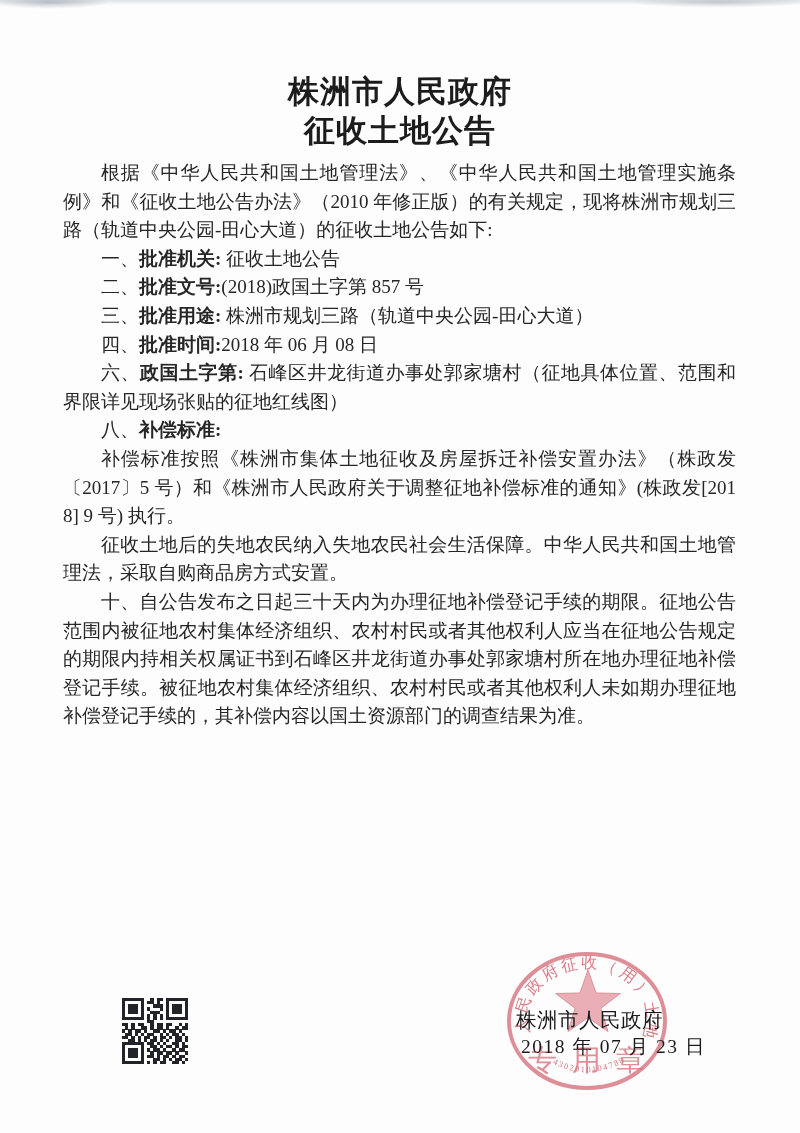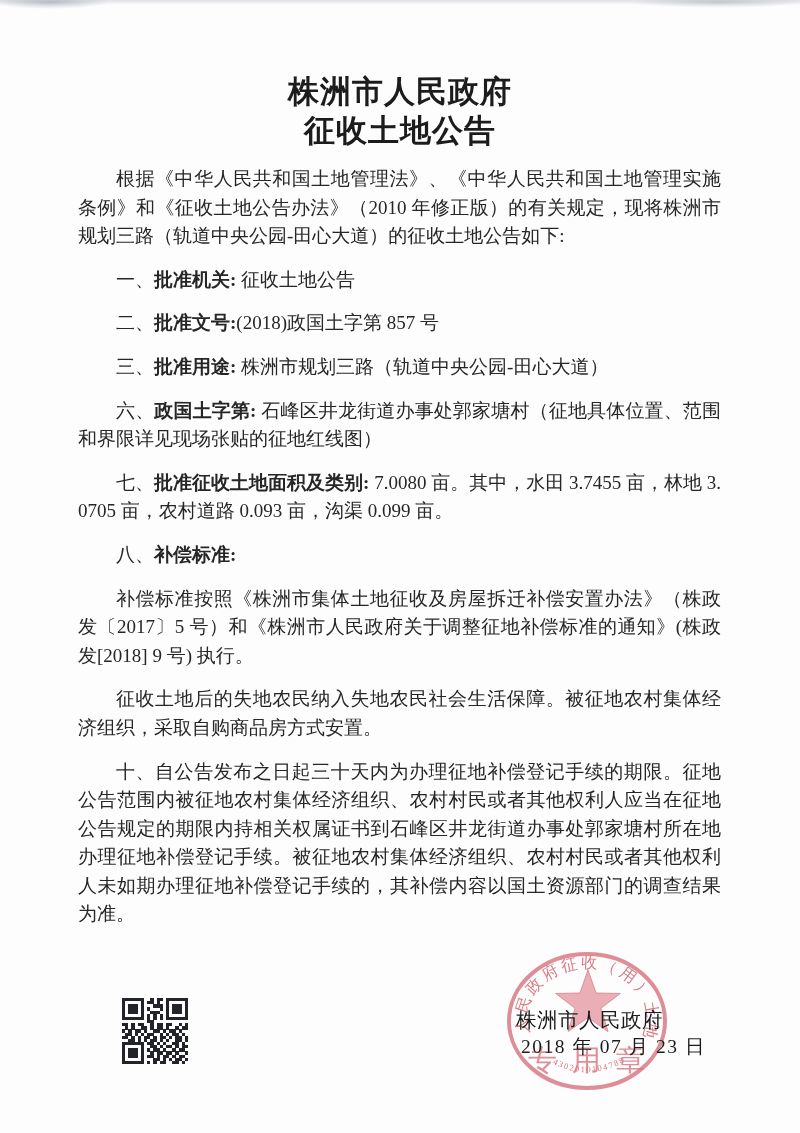--- a/index.html
+++ b/index.html
@@ -14,21 +14,21 @@
     background:linear-gradient(to bottom,rgba(104,114,128,.20),rgba(104,114,128,0));}
   .scan-smudge-tl{position:absolute;top:-4px;left:-10px;width:120px;height:13px;
     background:radial-gradient(ellipse at center,rgba(70,80,100,.32),rgba(70,80,100,0) 70%);}
   .scan-smudge-tr{position:absolute;top:-3px;right:-8px;width:180px;height:11px;
     background:radial-gradient(ellipse at center,rgba(90,100,115,.28),rgba(90,100,115,0) 70%);}
   .header{padding-top:72px;text-align:center;}
   .title{font-size:31px;font-weight:bold;line-height:39px;letter-spacing:1px;color:#1c1c1c;}
   .docnum{margin-top:7px;font-size:20px;color:#2a2a2a;letter-spacing:.5px;}
   .content{margin:9px 64px 0 63px;font-size:19px;line-height:28.6px;
     text-align:justify;word-break:break-all;}
-  .para{margin:15px;text-indent:2em;}
+  .para{margin:0;text-indent:2em;}
   .lbl{font-weight:bold;}
   .qr{position:absolute;left:122px;top:998px;width:66px;height:66px;}
   .qm{position:absolute;width:3.3px;height:3.3px;background:#23232a;}
   .seal-svg{position:absolute;left:0;top:0;width:800px;height:1133px;pointer-events:none;}
   .seal-svg text{font-family:"Liberation Serif","DejaVu Serif",serif;}
   .sig-org{position:absolute;left:516px;top:1006px;font-size:20.5px;color:#1b1b1b;letter-spacing:.5px;}
   .sig-date{position:absolute;left:521px;top:1033px;font-size:19.5px;color:#1b1b1b;letter-spacing:1.5px;}
 </style>
 </head>
 <body>
@@ -43,25 +43,25 @@
     <div class="title">株洲市人民政府</div>
     <div class="title">征收土地公告</div>
   </div>
 
   <div class="content">
     <p class="para"><span>根据《中华人民共和国土地管理法》、《中华人民共和国土地管理实施条例》和《征收土地公告办法》（2010 年修正版）的有关规定，现将株洲市规划三路（轨道中央公园-田心大道）的征收土地公告如下:</span></p>
 
     <p class="para"><span>一、</span><b class="lbl">批准机关:</b><span> 征收土地公告</span></p>
     <p class="para"><span>二、</span><b class="lbl">批准文号:</b><span>(2018)政国土字第 857 号</span></p>
     <p class="para"><span>三、</span><b class="lbl">批准用途:</b><span> 株洲市规划三路（轨道中央公园-田心大道）</span></p>
+    <p class="para"><span>四、</span><b class="lbl">批准时间:</b><span>2018 年 06 月 08 日</span></p>
     <p class="para"><span>六、</span><b class="lbl">政国土字第:</b><span> 石峰区井龙街道办事处郭家塘村（征地具体位置、范围和界限详见现场张贴的征地红线图）</span></p>
-    <p class="para"><span>七、</span><b class="lbl">批准征收土地面积及类别:</b><span> 7.0080 亩。其中，水田 3.7455 亩，林地 3.0705 亩，农村道路 0.093 亩，沟渠 0.099 亩。</span></p>
     <p class="para"><span>八、</span><b class="lbl">补偿标准:</b><span></span></p>
     <p class="para"><span></span><b class="lbl"></b><span>补偿标准按照《株洲市集体土地征收及房屋拆迁补偿安置办法》（株政发〔2017〕5 号）和《株洲市人民政府关于调整征地补偿标准的通知》(株政发[2018] 9 号) 执行。</span></p>
-    <p class="para"><span></span><b class="lbl"></b><span>征收土地后的失地农民纳入失地农民社会生活保障。被征地农村集体经济组织，采取自购商品房方式安置。</span></p>
+    <p class="para"><span></span><b class="lbl"></b><span>征收土地后的失地农民纳入失地农民社会生活保障。中华人民共和国土地管理法，采取自购商品房方式安置。</span></p>
     <p class="para"><span></span><b class="lbl"></b><span>十、自公告发布之日起三十天内为办理征地补偿登记手续的期限。征地公告范围内被征地农村集体经济组织、农村村民或者其他权利人应当在征地公告规定的期限内持相关权属证书到石峰区井龙街道办事处郭家塘村所在地办理征地补偿登记手续。被征地农村集体经济组织、农村村民或者其他权利人未如期办理征地补偿登记手续的，其补偿内容以国土资源部门的调查结果为准。</span></p>
   </div>
 
   <div class="qr">
       <div class="qm" style="left: 0px; top: 0px;"></div>
       <div class="qm" style="left: 3.14px; top: 0px;"></div>
       <div class="qm" style="left: 6.28px; top: 0px;"></div>
       <div class="qm" style="left: 9.42px; top: 0px;"></div>
       <div class="qm" style="left: 12.56px; top: 0px;"></div>
       <div class="qm" style="left: 15.7px; top: 0px;"></div>

